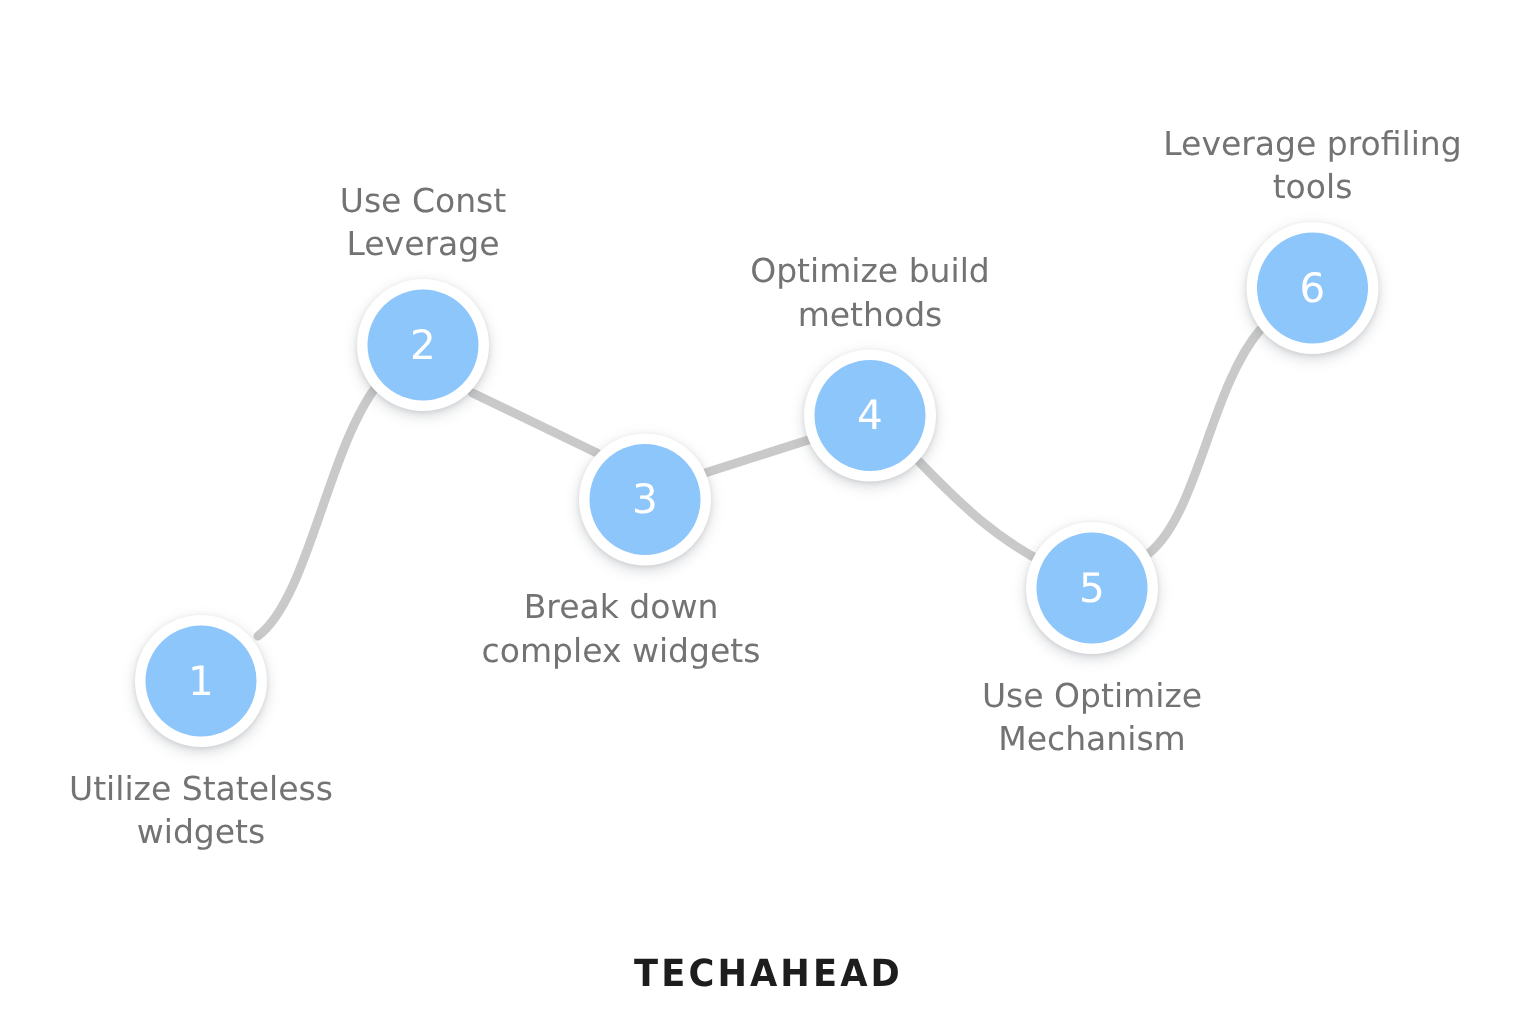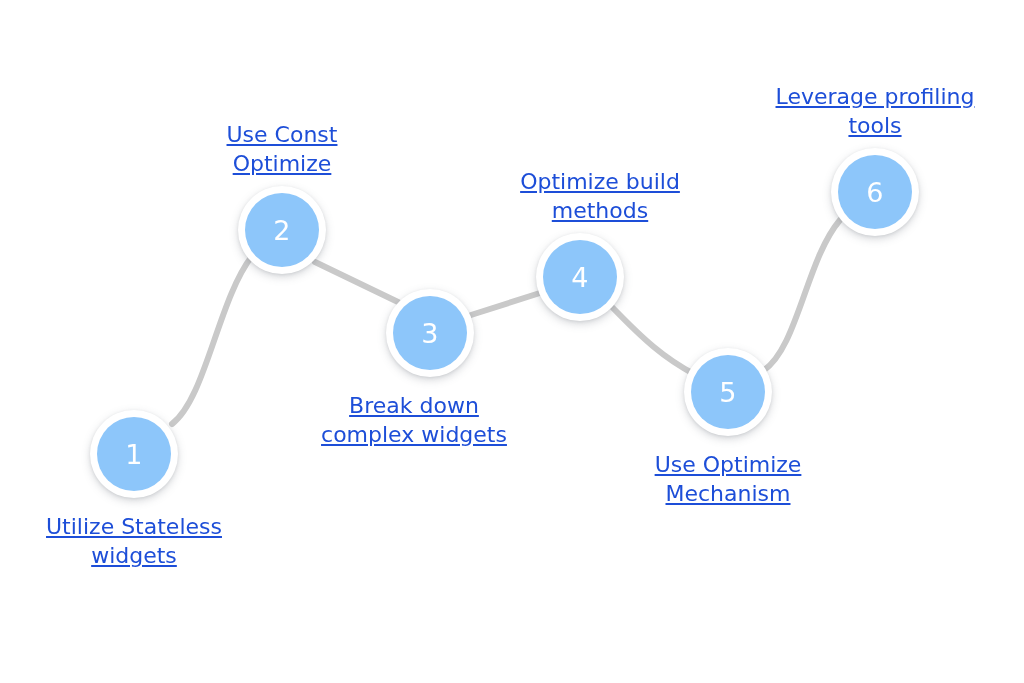--- a/index.html
+++ b/index.html
@@ -59,26 +59,25 @@
     font-weight: 400;
     line-height: 1;
     letter-spacing: 0.2px;
     user-select: none;
   }
 
   
   .node-label {
     position: absolute;
     text-align: center;
-    color: #1d4ed8;
+    color: #737373;
     font-size: 22px;
     line-height: 29px;
     font-weight: 400;
     white-space: pre-line;
-    text-decoration: underline;
   }
 
   
   #brand {
     position: absolute;
     left: 0;
     right: 0;
     top: 634px;
     text-align: center;
   }
@@ -115,45 +114,48 @@
         </div>
       </div>
       <div class="node-label" style="width: 300px; left: -16px; top: 512px;">Utilize Stateless
 widgets</div>
       <div class="node" style="left: 238px; top: 186px;">
         <div class="node-inner">
           <span class="node-number">2</span>
         </div>
       </div>
       <div class="node-label" style="width: 300px; left: 132px; top: 120px;">Use Const
-Optimize</div>
+Leverage</div>
       <div class="node" style="left: 386px; top: 289px;">
         <div class="node-inner">
           <span class="node-number">3</span>
         </div>
       </div>
       <div class="node-label" style="width: 300px; left: 264px; top: 391px;">Break down
 complex widgets</div>
       <div class="node" style="left: 536px; top: 233px;">
         <div class="node-inner">
           <span class="node-number">4</span>
         </div>
       </div>
-      <div class="node-label" style="width: 300px; left: 450px; top: 167px;">Optimize build
+      <div class="node-label" style="width: 300px; left: 430px; top: 167px;">Optimize build
 methods</div>
       <div class="node" style="left: 684px; top: 348px;">
         <div class="node-inner">
           <span class="node-number">5</span>
         </div>
       </div>
       <div class="node-label" style="width: 300px; left: 578px; top: 450px;">Use Optimize
 Mechanism</div>
       <div class="node" style="left: 831px; top: 148px;">
         <div class="node-inner">
           <span class="node-number">6</span>
         </div>
       </div>
       <div class="node-label" style="width: 300px; left: 725px; top: 82px;">Leverage profiling
 tools</div>
     </div>
 
+  <div id="brand">
+    <span class="wordmark">TECHAHEAD</span>
+  </div>
 
 </div>
 
 </body></html>

